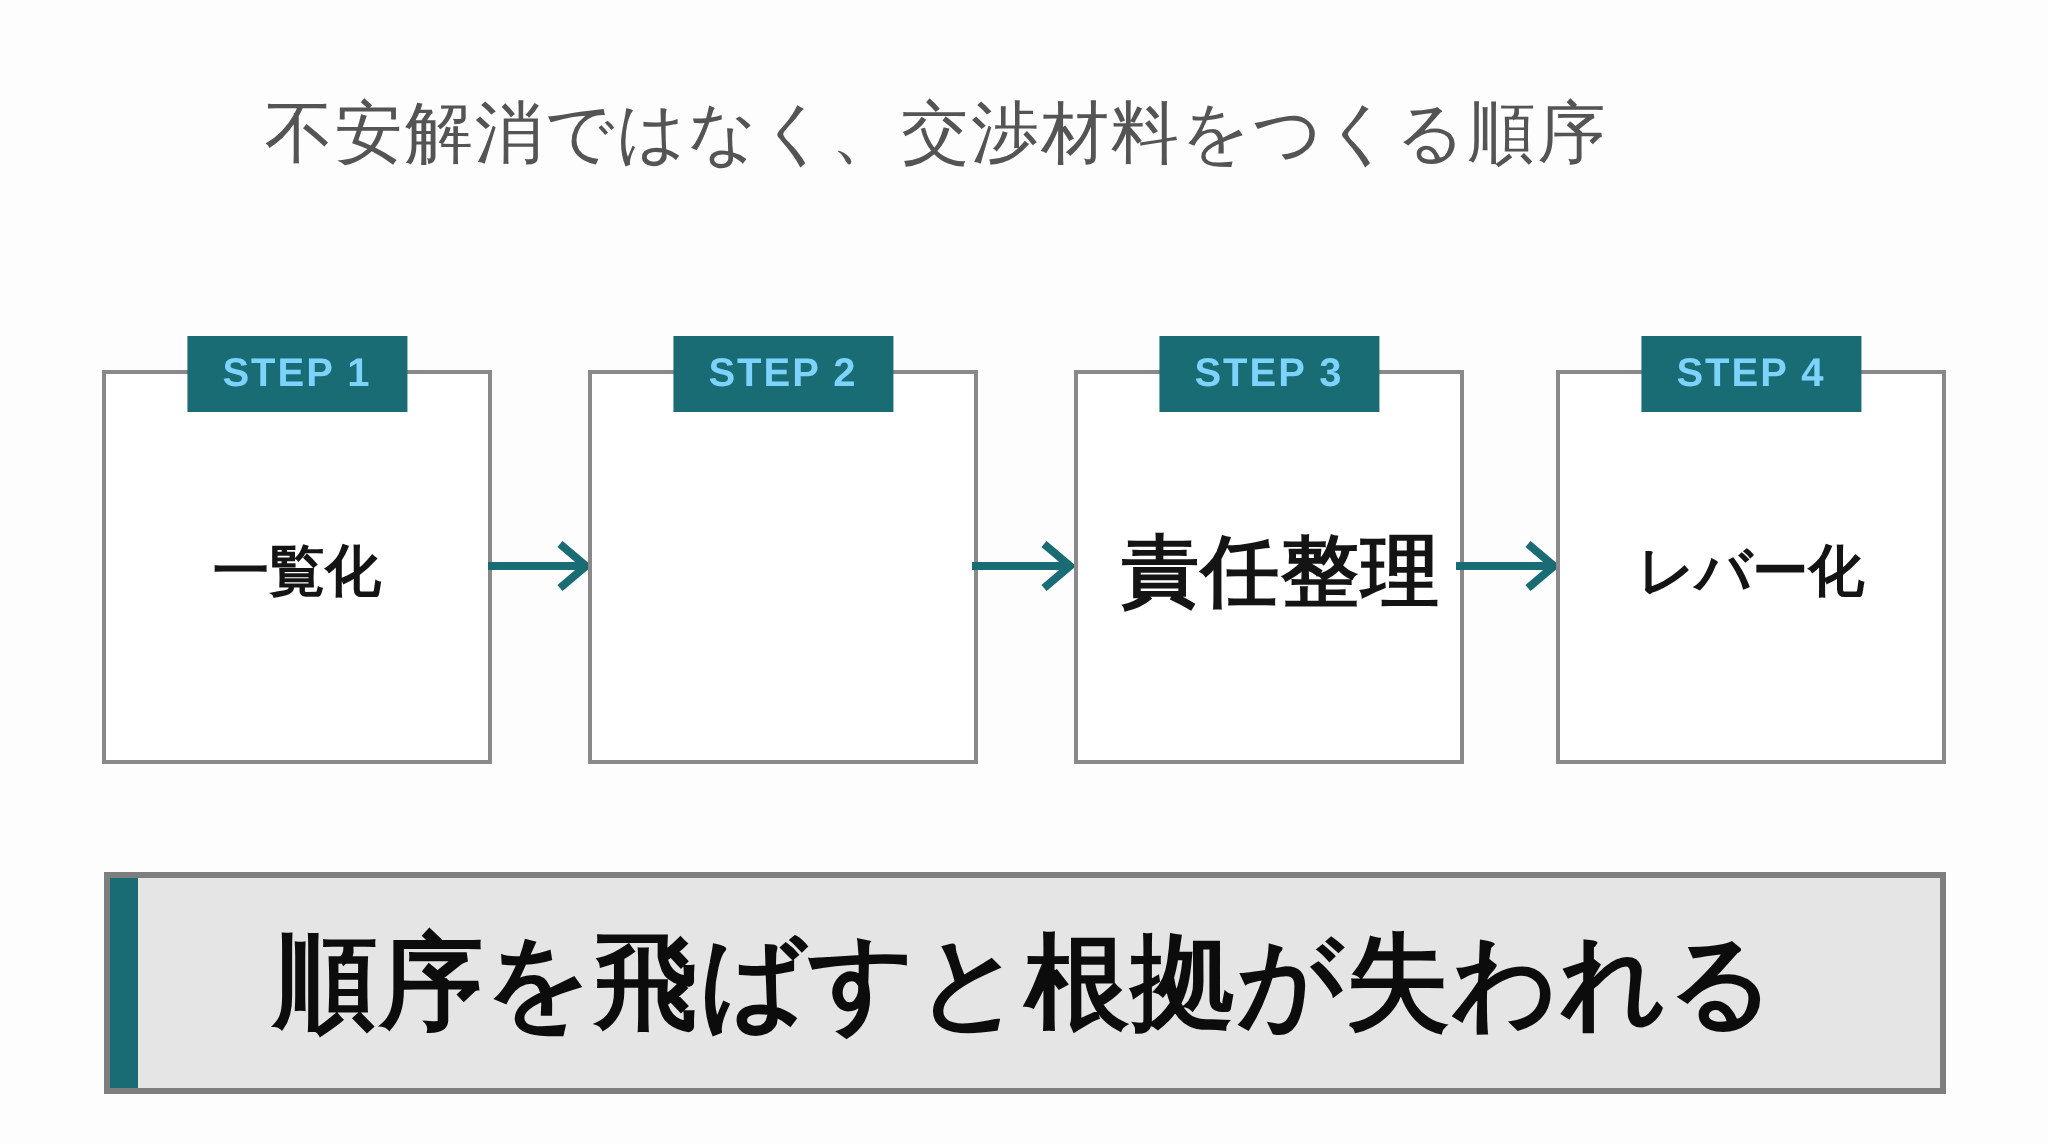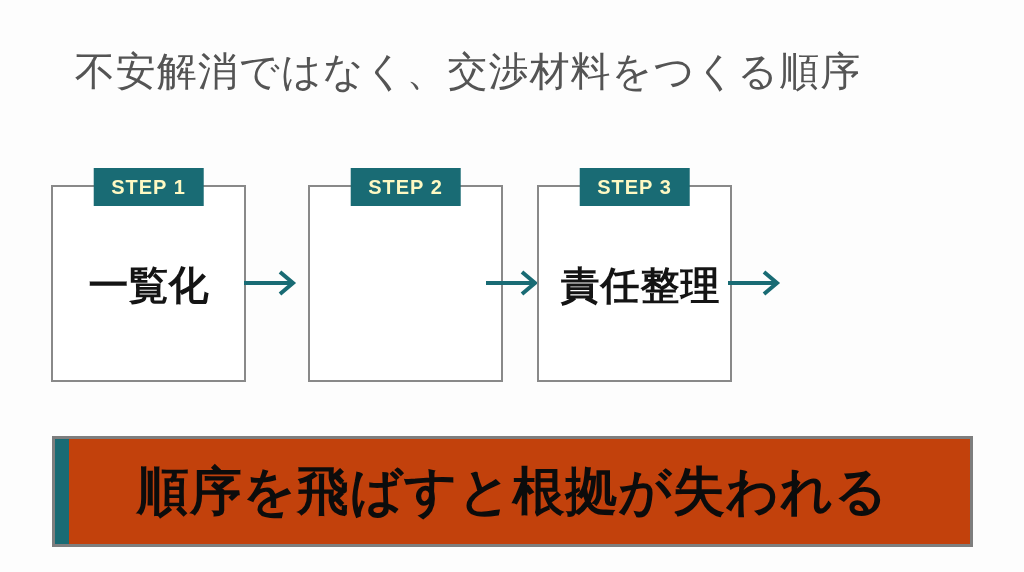--- a/index.html
+++ b/index.html
@@ -18,75 +18,75 @@
   }
   .slide{
     position:relative;
     width:1024px;height:572px;
     background:var(--bg);
   }
   .slide-title{
     position:absolute;
     top:44px;left:0;width:936px;
     text-align:center;
-    font-size:40px;
+    font-size:34px;
     font-weight:400;
     letter-spacing:1px;
     color:var(--title-gray);
   }
   .step-box{
     position:absolute;
     top:185px;
     width:195px;height:197px;
     background:#ffffff;
     border:2px solid var(--border-gray);
     display:flex;
     align-items:center;
     justify-content:center;
   }
   .step-box.b1{left:51px;}
-  .step-box.b2{left:308px;justify-content:center;}
+  .step-box.b2{left:294px;justify-content:center;}
   .step-box.b3{left:537px;justify-content:center;}
   .step-box.b4{left:778px;}
   .step-badge{
     position:absolute;
     top:-19px;
     left:50%;
     transform:translateX(-50%);
     background:var(--teal);
-    color:#fef9c3;
+    color:#7dd3fc;
     font-size:20px;
     font-weight:700;
     letter-spacing:1px;
     line-height:38px;
     height:38px;
     padding:0 18px;
     white-space:nowrap;
   }
   .step-name{
-    font-size:40px;
+    font-size:28px;
     font-weight:700;
     color:var(--text-black);
     white-space:nowrap;
     margin-top:4px;
   }
   .step-box.b3 .step-name{font-size:39px;letter-spacing:1px;margin-left:12px;}
   .flow-arrow{
     position:absolute;
     top:268px;
     width:58px;height:30px;
   }
   .flow-arrow.a1{left:242px;}
   .flow-arrow.a2{left:484px;}
   .flow-arrow.a3{left:726px;}
   .banner{
     position:absolute;
     left:52px;top:436px;
     width:921px;height:111px;
-    background:#c2410c;
+    background:#e5e5e5;
     border:3px solid var(--banner-border);
     display:flex;
     align-items:center;
     justify-content:center;
   }
   .banner-accent{
     position:absolute;
     left:0;top:0;bottom:0;
     width:14px;
     background:var(--teal);
@@ -128,19 +128,23 @@
   <div class="step-box b3">
     <div class="step-badge">STEP 3</div>
     <div class="step-name">責任整理</div>
   </div>
 
   <svg class="flow-arrow a3" viewBox="0 0 58 30" xmlns="http://www.w3.org/2000/svg">
     <line x1="2" y1="15" x2="50" y2="15" stroke="#196b74" stroke-width="4"></line>
     <polyline points="38,4 51,15 38,26" fill="none" stroke="#196b74" stroke-width="4"></polyline>
   </svg>
 
+  <div class="step-box b4">
+    <div class="step-badge">STEP 4</div>
+    <div class="step-name">レバー化</div>
+  </div>
 
   <div class="banner">
     <div class="banner-accent"></div>
     <div class="banner-text">順序を飛ばすと根拠が失われる</div>
   </div>
 
 </div>
 
 </body></html>

